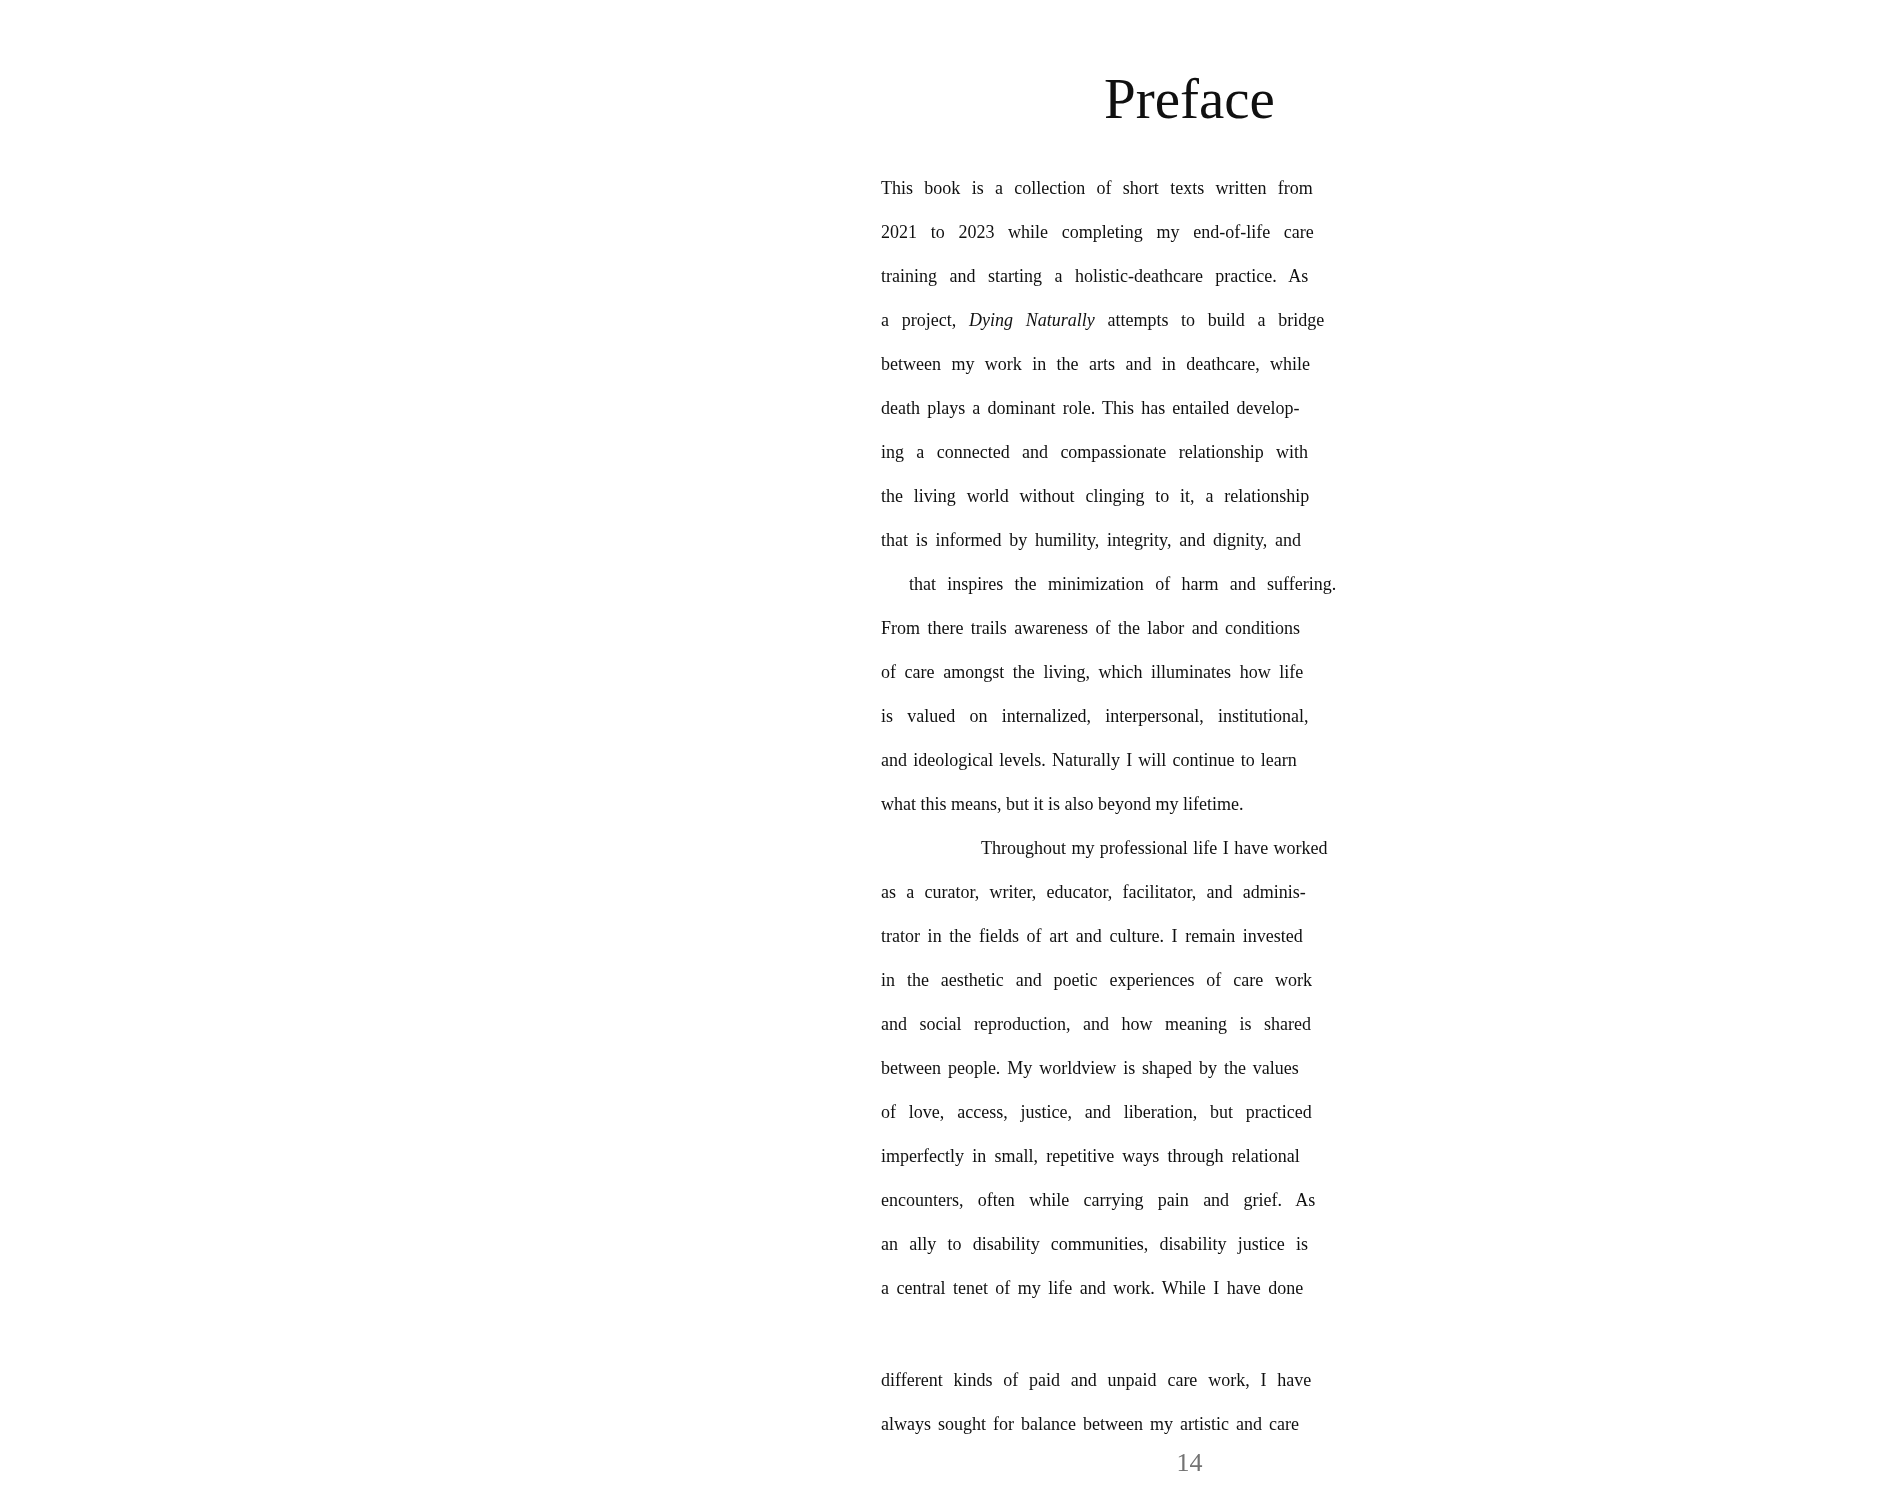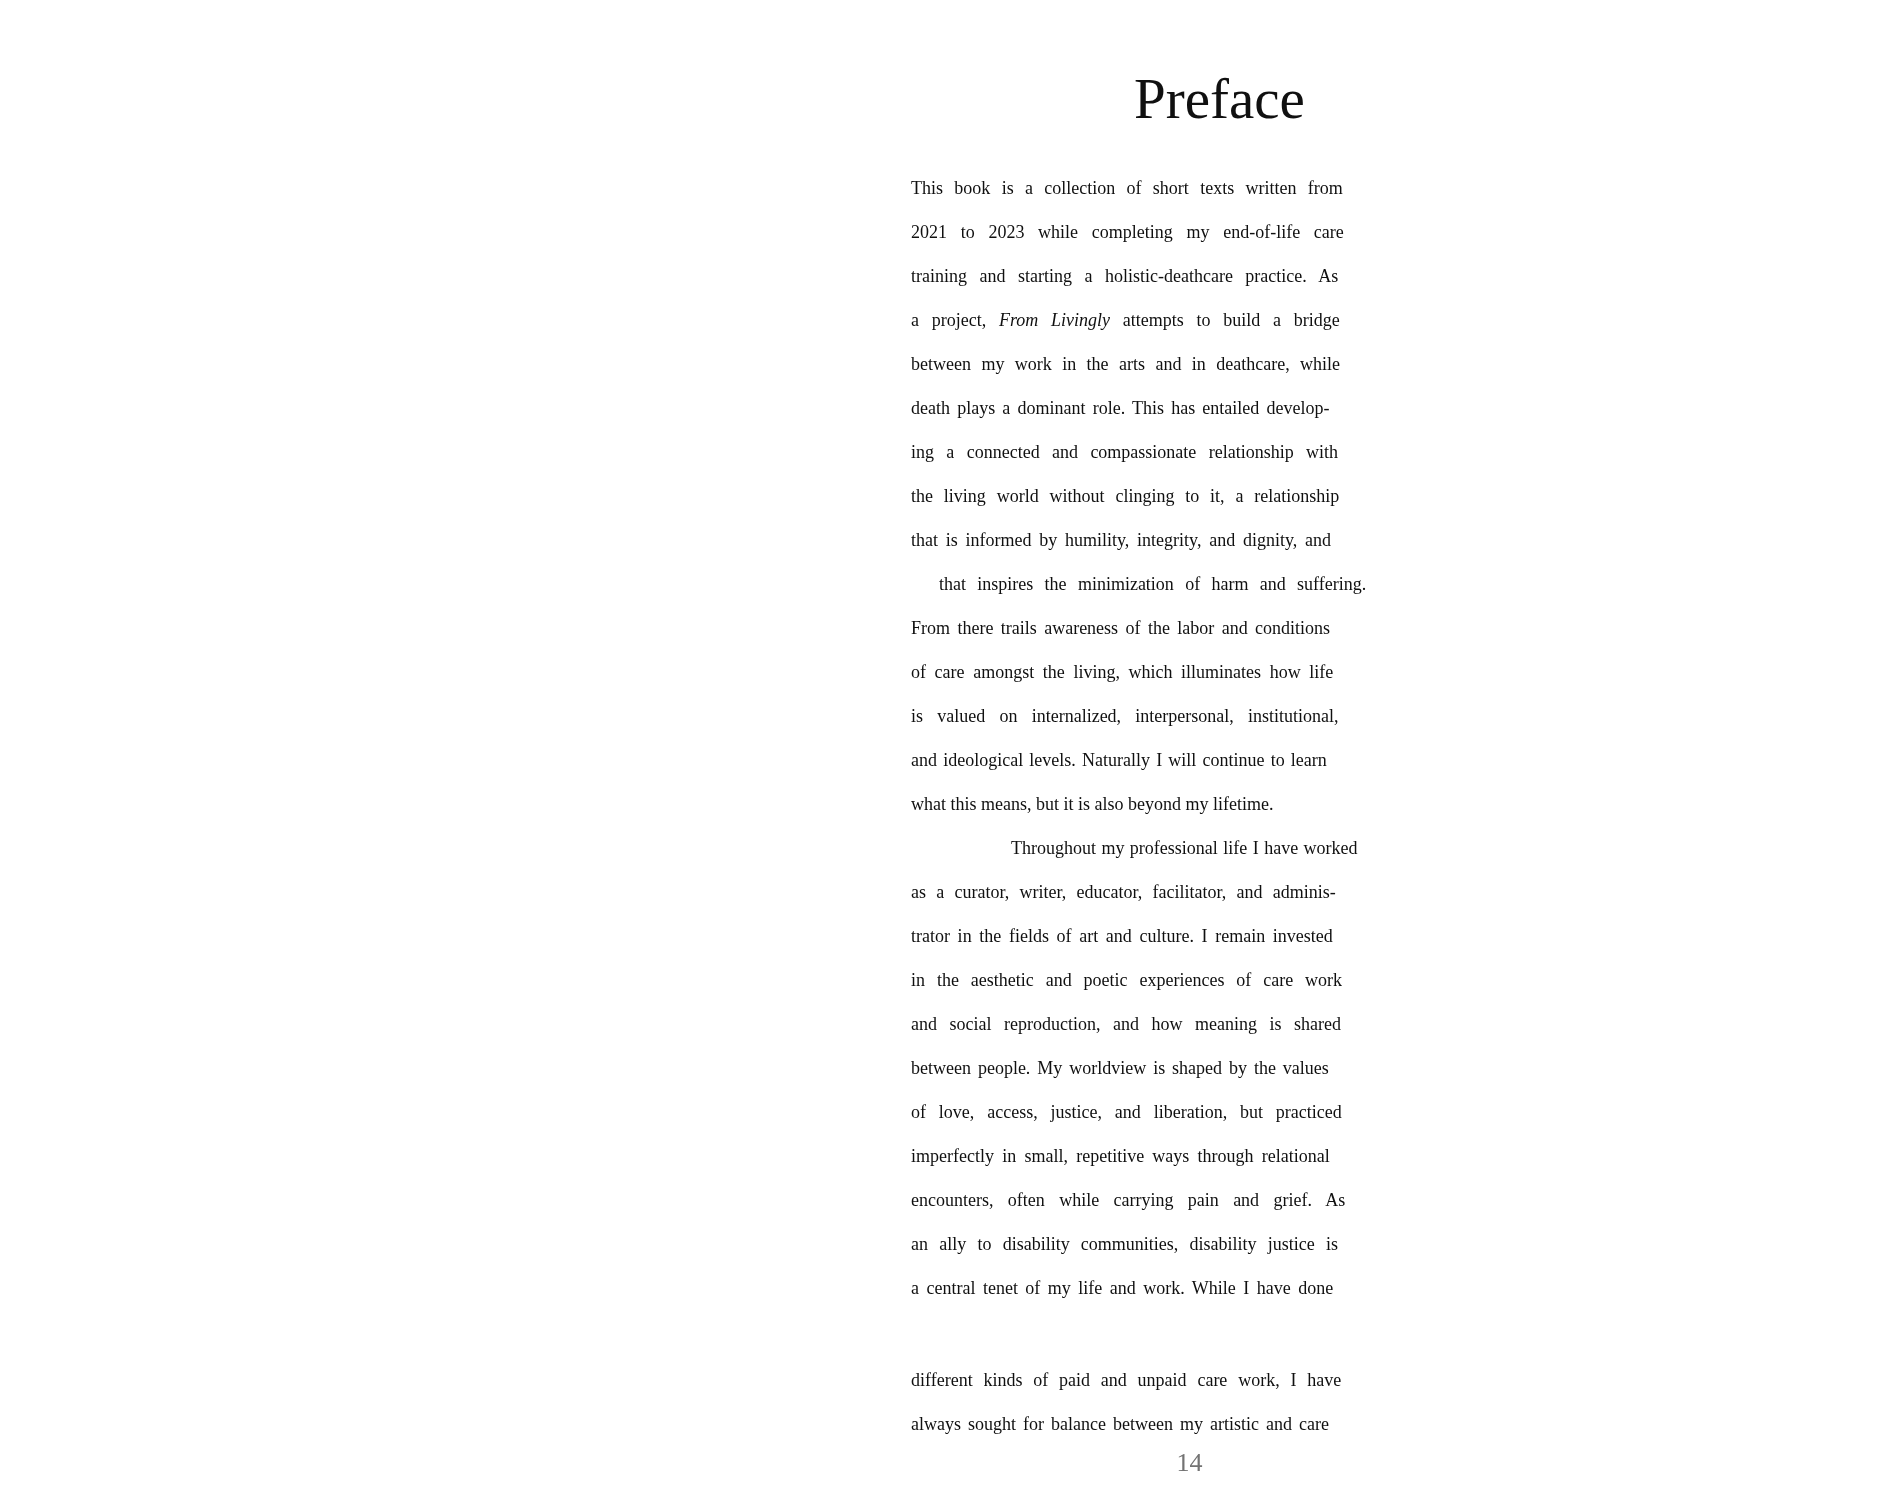--- a/index.html
+++ b/index.html
@@ -8,21 +8,21 @@
     width: 1888px;
     height: 1500px;
     background: #ffffff;
     position: relative;
     overflow: hidden;
     font-family: "Liberation Serif", serif;
     color: #101010;
   }
   .page {
     position: absolute;
-    left: 911px;
+    left: 881px;
     top: 70px;
     width: 617px;
   }
   .title {
     margin: 0;
     font-size: 57px;
     font-weight: 400;
     line-height: 1;
     text-align: center;
   }
@@ -50,21 +50,21 @@
 </head>
 <body>
 
 <div class="page">
   <h1 class="title">Preface</h1>
   <div class="body-text">
       <div class="para">
         <div class="line flush" style="word-spacing: 6.81597px;"><span class="lc">This book is a collection of short texts written from</span></div>
         <div class="line flush" style="word-spacing: 9.20089px;"><span class="lc">2021 to 2023 while completing my end-of-life care</span></div>
         <div class="line flush" style="word-spacing: 7.99479px;"><span class="lc">training and starting a holistic-deathcare practice. As</span></div>
-        <div class="line flush" style="word-spacing: 8.23242px;"><span class="lc">a project, <em>From Livingly</em> attempts to build a bridge</span></div>
+        <div class="line flush" style="word-spacing: 8.23242px;"><span class="lc">a project, <em>Dying Naturally</em> attempts to build a bridge</span></div>
         <div class="line flush" style="word-spacing: 5.91146px;"><span class="lc">between my work in the arts and in deathcare, while</span></div>
         <div class="line flush" style="word-spacing: 2.67578px;"><span class="lc">death plays a dominant role. This has entailed develop-</span></div>
         <div class="line flush" style="word-spacing: 7.85938px;"><span class="lc">ing a connected and compassionate relationship with</span></div>
         <div class="line flush" style="word-spacing: 6.35156px;"><span class="lc">the living world without clinging to it, a relationship</span></div>
         <div class="line flush" style="word-spacing: 3.25977px;"><span class="lc">that is informed by humility, integrity, and dignity, and</span></div>
         <div class="line flush" style="word-spacing: 6.80357px; margin-left: 28px;"><span class="lc">that inspires the minimization of harm and suffering.</span></div>
         <div class="line flush" style="word-spacing: 2.89453px;"><span class="lc">From there trails awareness of the labor and conditions</span></div>
         <div class="line flush" style="word-spacing: 4.10938px;"><span class="lc">of care amongst the living, which illuminates how life</span></div>
         <div class="line flush" style="word-spacing: 9.72813px;"><span class="lc">is valued on internalized, interpersonal, institutional,</span></div>
         <div class="line flush" style="word-spacing: 1.67969px;"><span class="lc">and ideological levels. Naturally I will continue to learn</span></div>

